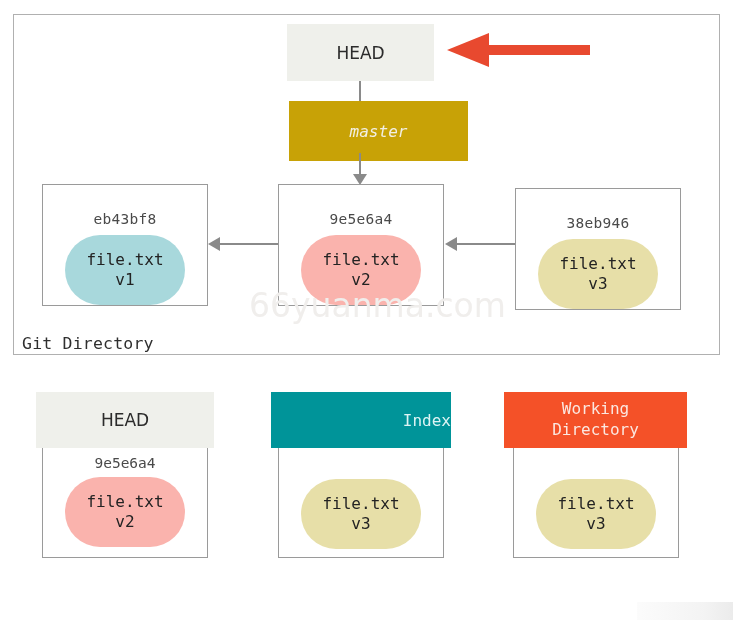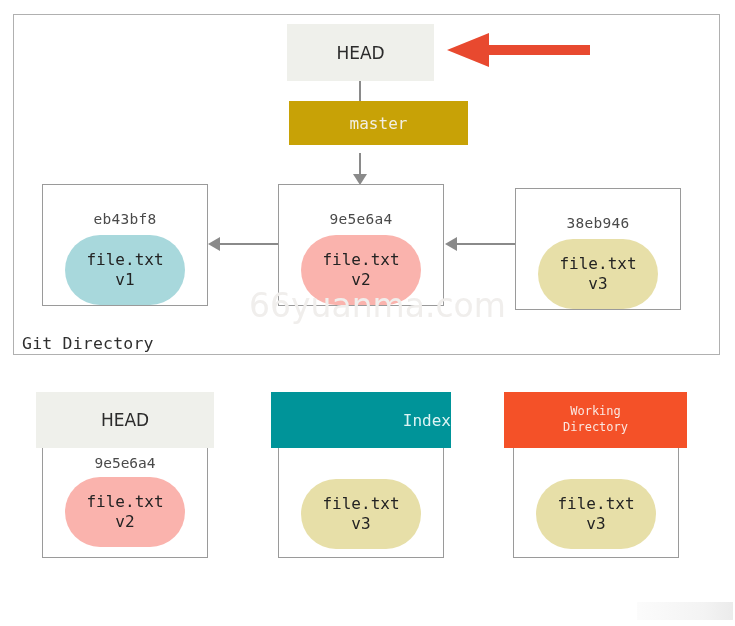--- a/index.html
+++ b/index.html
@@ -54,29 +54,30 @@
     font-size: 17px;
     color: #2b2b2b;
     box-sizing: border-box;
   }
   
   .master-box {
     position: absolute;
     left: 289px;
     top: 101px;
     width: 179px;
-    height: 44px;
+    height: 60px;
     background: #c8a206;
     display: flex;
     align-items: center;
     justify-content: center;
     font-family: "DejaVu Sans Mono", monospace;
     font-size: 16px;
     color: #f2efe4;
     box-sizing: border-box;
+    font-style: italic;
   }
   
   .vline {
     position: absolute;
     width: 2px;
     background: #8a8a8a;
   }
   .arrow-down {
     position: absolute;
     width: 0;
@@ -217,21 +218,21 @@
   .hdr-index {
     background: #009499;
     color: #ddf4f4;
     font-family: "DejaVu Sans Mono", monospace;
     font-size: 16px;
   }
   .hdr-wd {
     background: #f45128;
     color: #fbe7e0;
     font-family: "DejaVu Sans Mono", monospace;
-    font-size: 12px;
+    font-size: 16px;
     line-height: 1.3;
   }
   
   .command {
     position: absolute;
     left: 0;
     top: 574px;
     width: 735px;
     text-align: center;
     font-family: "DejaVu Sans Mono", monospace;

